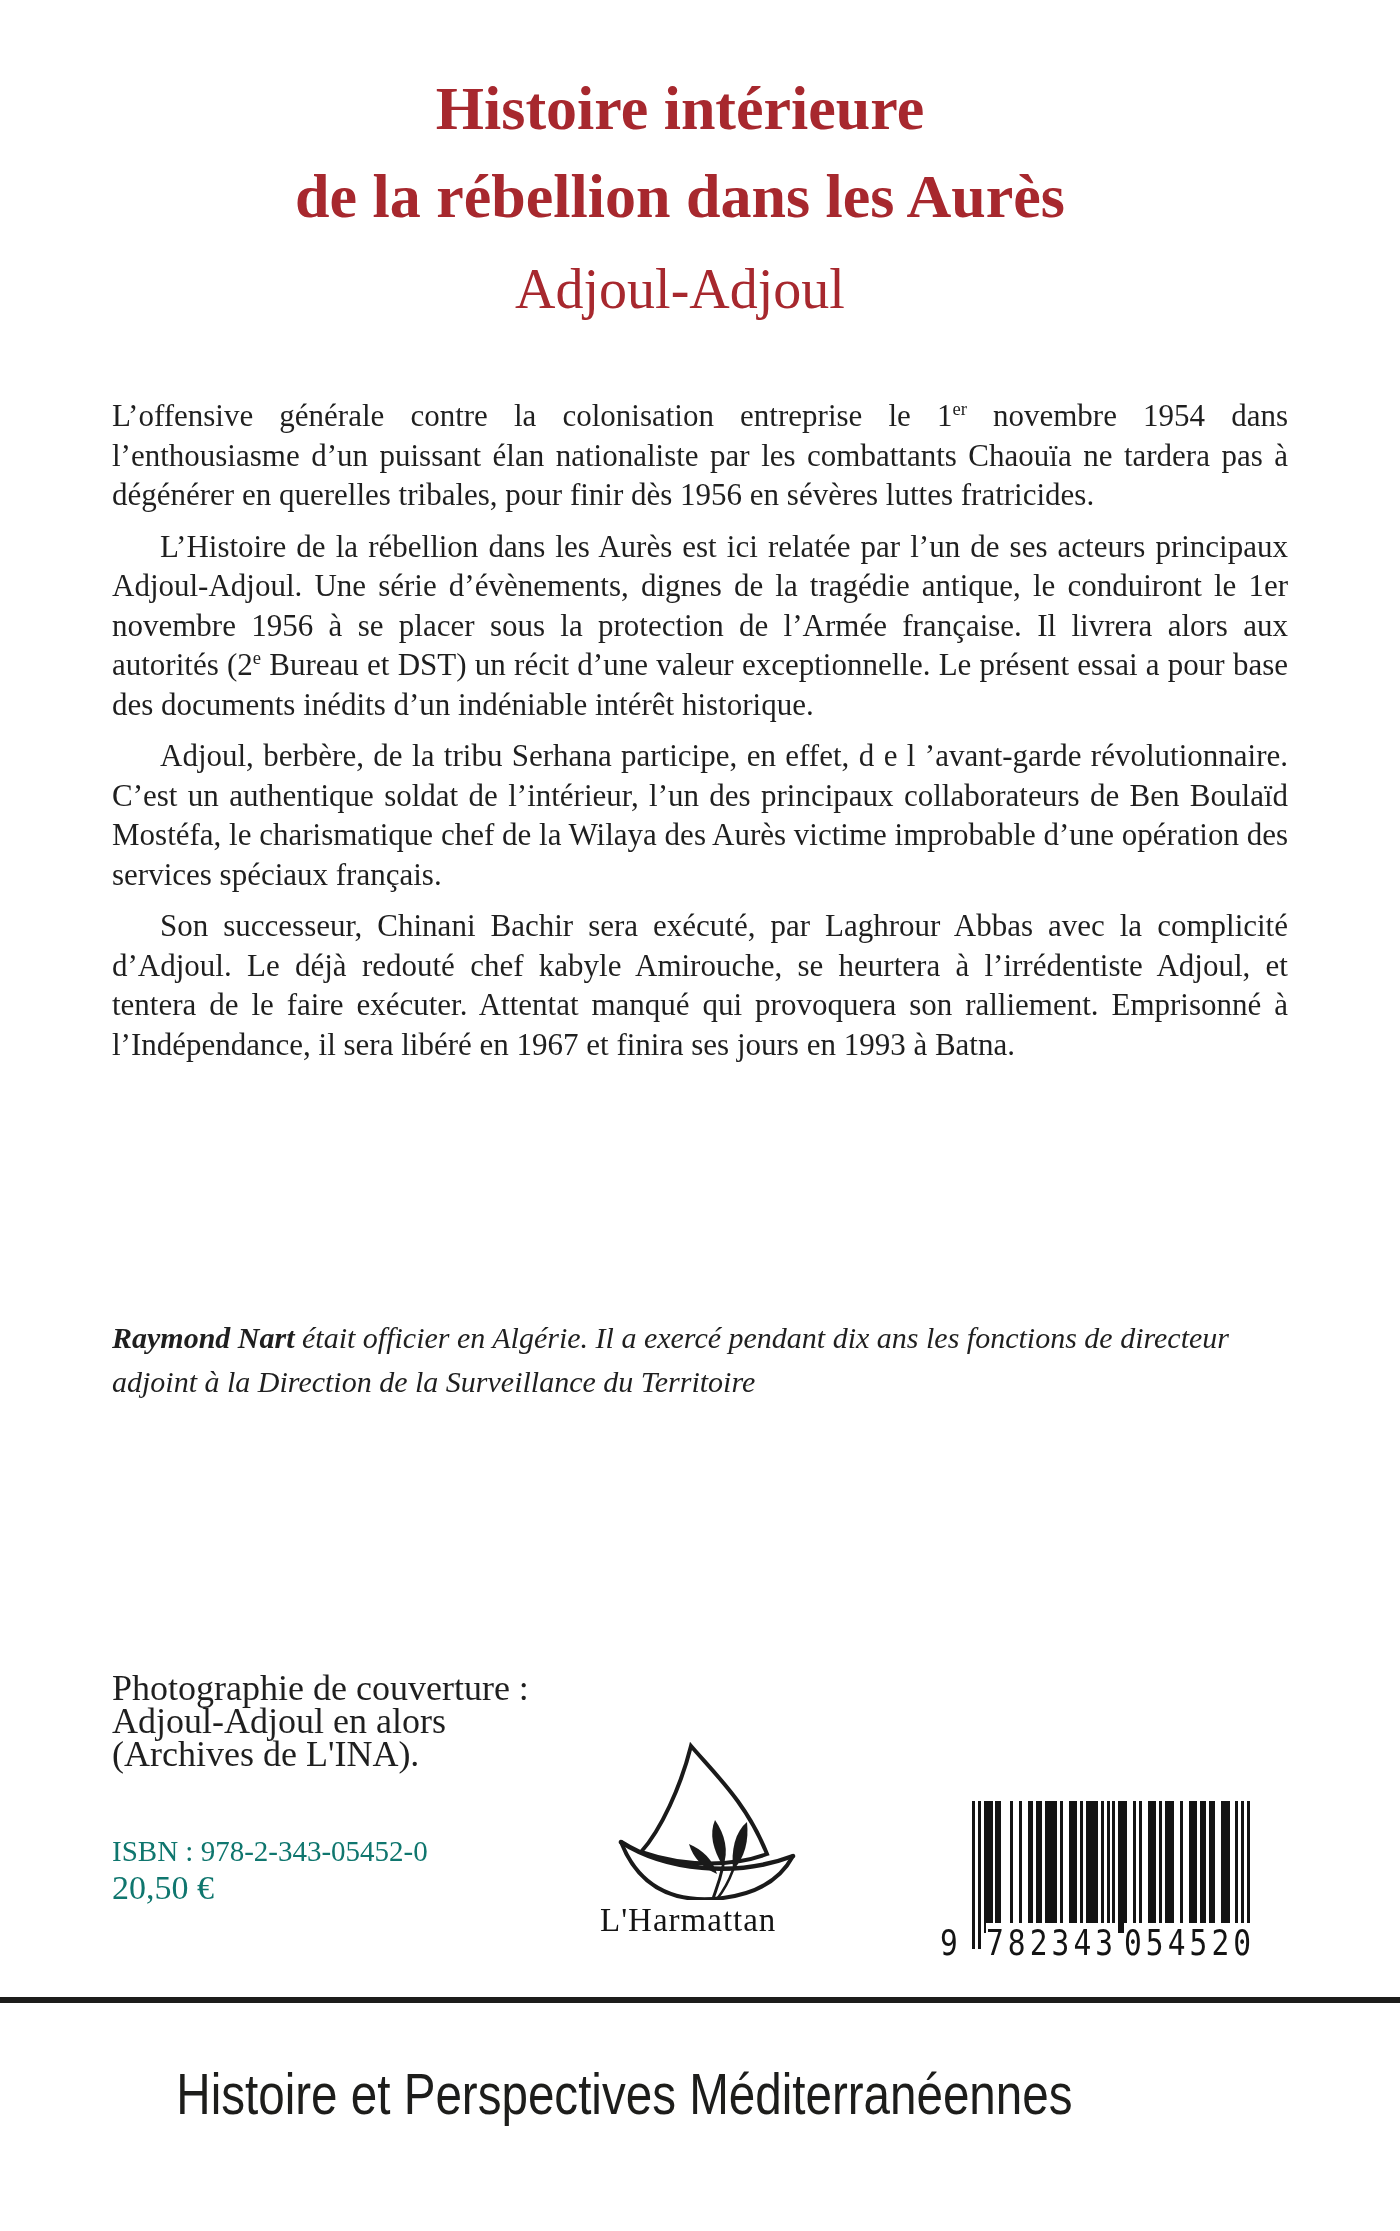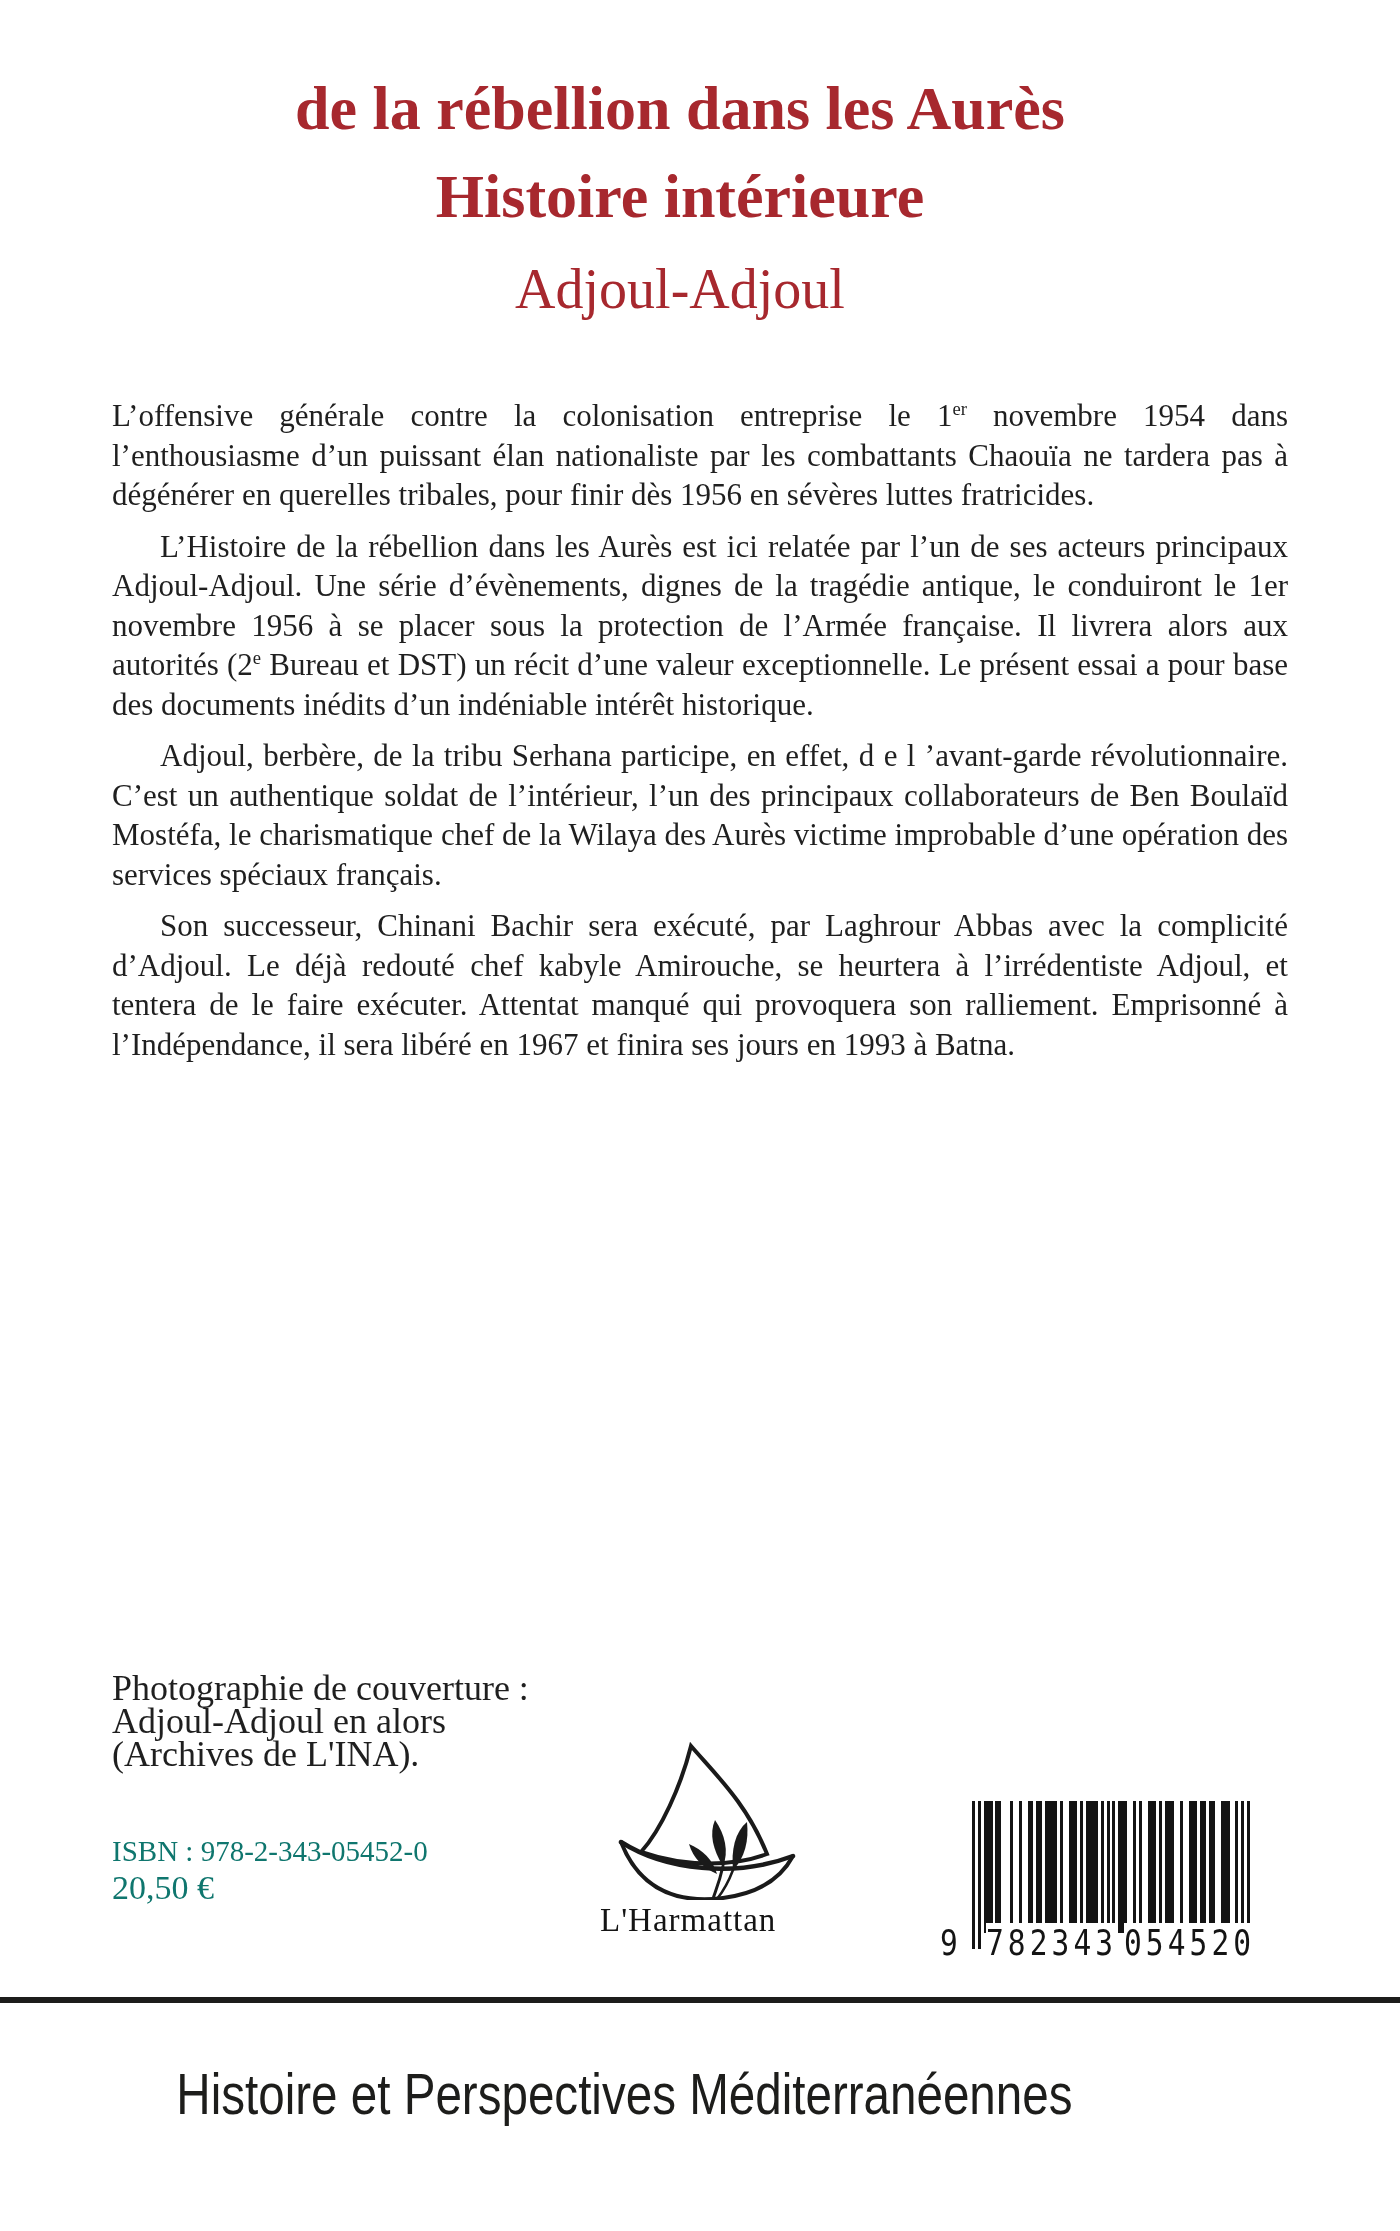--- a/index.html
+++ b/index.html
@@ -83,33 +83,36 @@
     white-space:nowrap;
   }
 </style>
 </head>
 <body>
 
 <div class="page">
 
   <header class="title-block">
     <h1 class="title">
+      <span class="t-line">Histoire intérieure</span>
       <span class="t-line">de la rébellion dans les Aurès</span>
-      <span class="t-line">Histoire intérieure</span>
     </h1>
     <h2 class="subtitle">Adjoul-Adjoul</h2>
   </header>
 
   <section class="body-block">
     <p class="para"><span>L’offensive générale contre la colonisation entreprise le 1</span><sup>er</sup><span> novembre 1954 dans l’enthousiasme d’un puissant élan nationaliste par les combattants Chaouïa ne tardera pas à dégénérer en querelles tribales, pour finir dès 1956 en sévères luttes fratricides.</span></p>
     <p class="para indent"><span>L’Histoire de la rébellion dans les Aurès est ici relatée par l’un de ses acteurs principaux Adjoul-Adjoul. Une série d’évènements, dignes de la tragédie antique, le conduiront le 1er novembre 1956 à se placer sous la protection de l’Armée française. Il livrera alors aux autorités (2</span><sup>e</sup><span> Bureau et DST) un récit d’une valeur exceptionnelle. Le présent essai a pour base des documents inédits d’un indéniable intérêt historique.</span></p>
     <p class="para indent">Adjoul, berbère, de la tribu Serhana participe, en effet, d e l ’avant-garde révolutionnaire. C’est un authentique soldat de l’intérieur, l’un des principaux collaborateurs de Ben Boulaïd Mostéfa, le charismatique chef de la Wilaya des Aurès victime improbable d’une opération des services spéciaux français.</p>
     <p class="para indent">Son successeur, Chinani Bachir sera exécuté, par Laghrour Abbas avec la complicité d’Adjoul. Le déjà redouté chef kabyle Amirouche, se heurtera à l’irrédentiste Adjoul, et tentera de le faire exécuter. Attentat manqué qui provoquera son ralliement. Emprisonné à l’Indépendance, il sera libéré en 1967 et finira ses jours en 1993 à Batna.</p>
   </section>
 
+  <section class="bio-block">
+    <span class="bio-name">Raymond Nart</span><span> était officier en Algérie. Il a exercé pendant dix ans les fonctions de directeur adjoint à la Direction de la Surveillance du Territoire</span>
+  </section>
 
   <section class="credit-block">
     <div>Photographie de couverture :</div>
     <div>Adjoul-Adjoul en alors</div>
     <div>(Archives de L'INA).</div>
   </section>
 
   <section class="isbn-block">
     <div class="isbn">ISBN : 978-2-343-05452-0</div>
     <div class="price">20,50 €</div>

